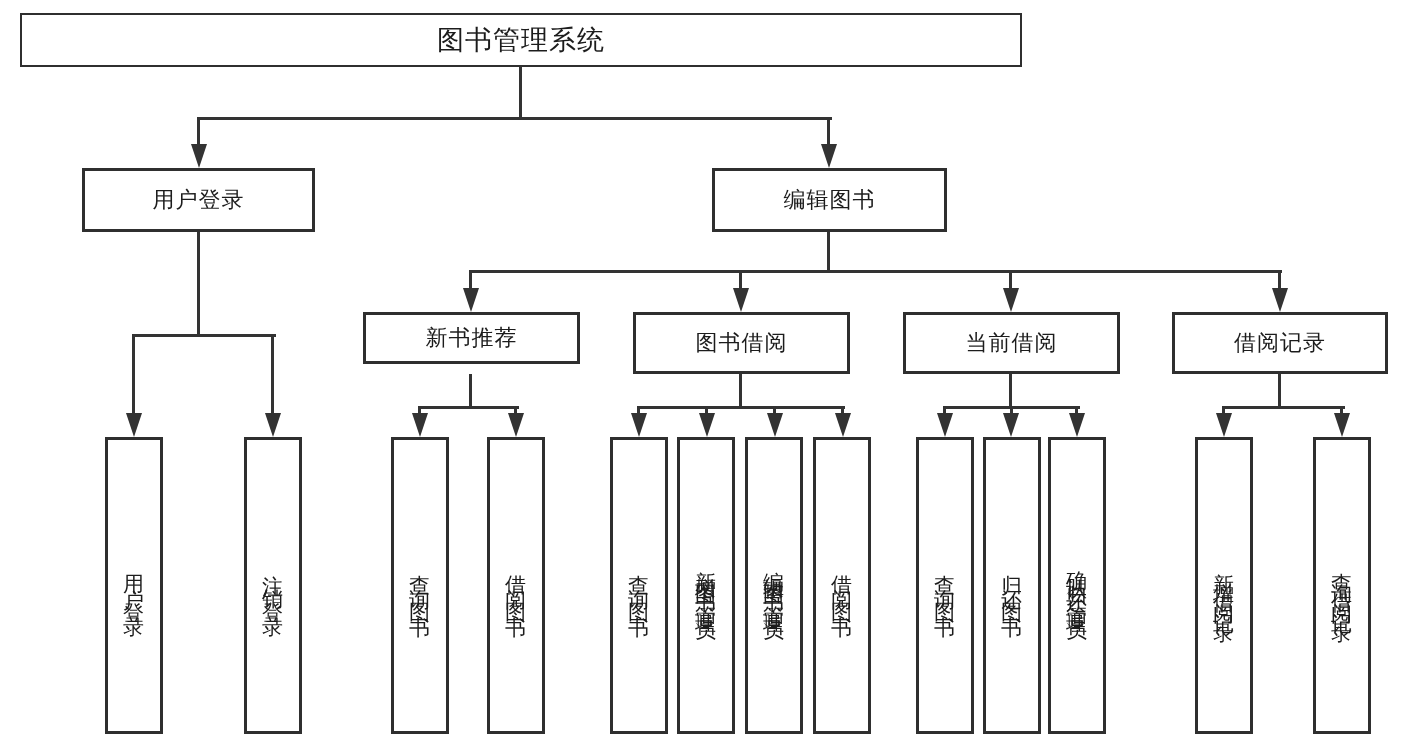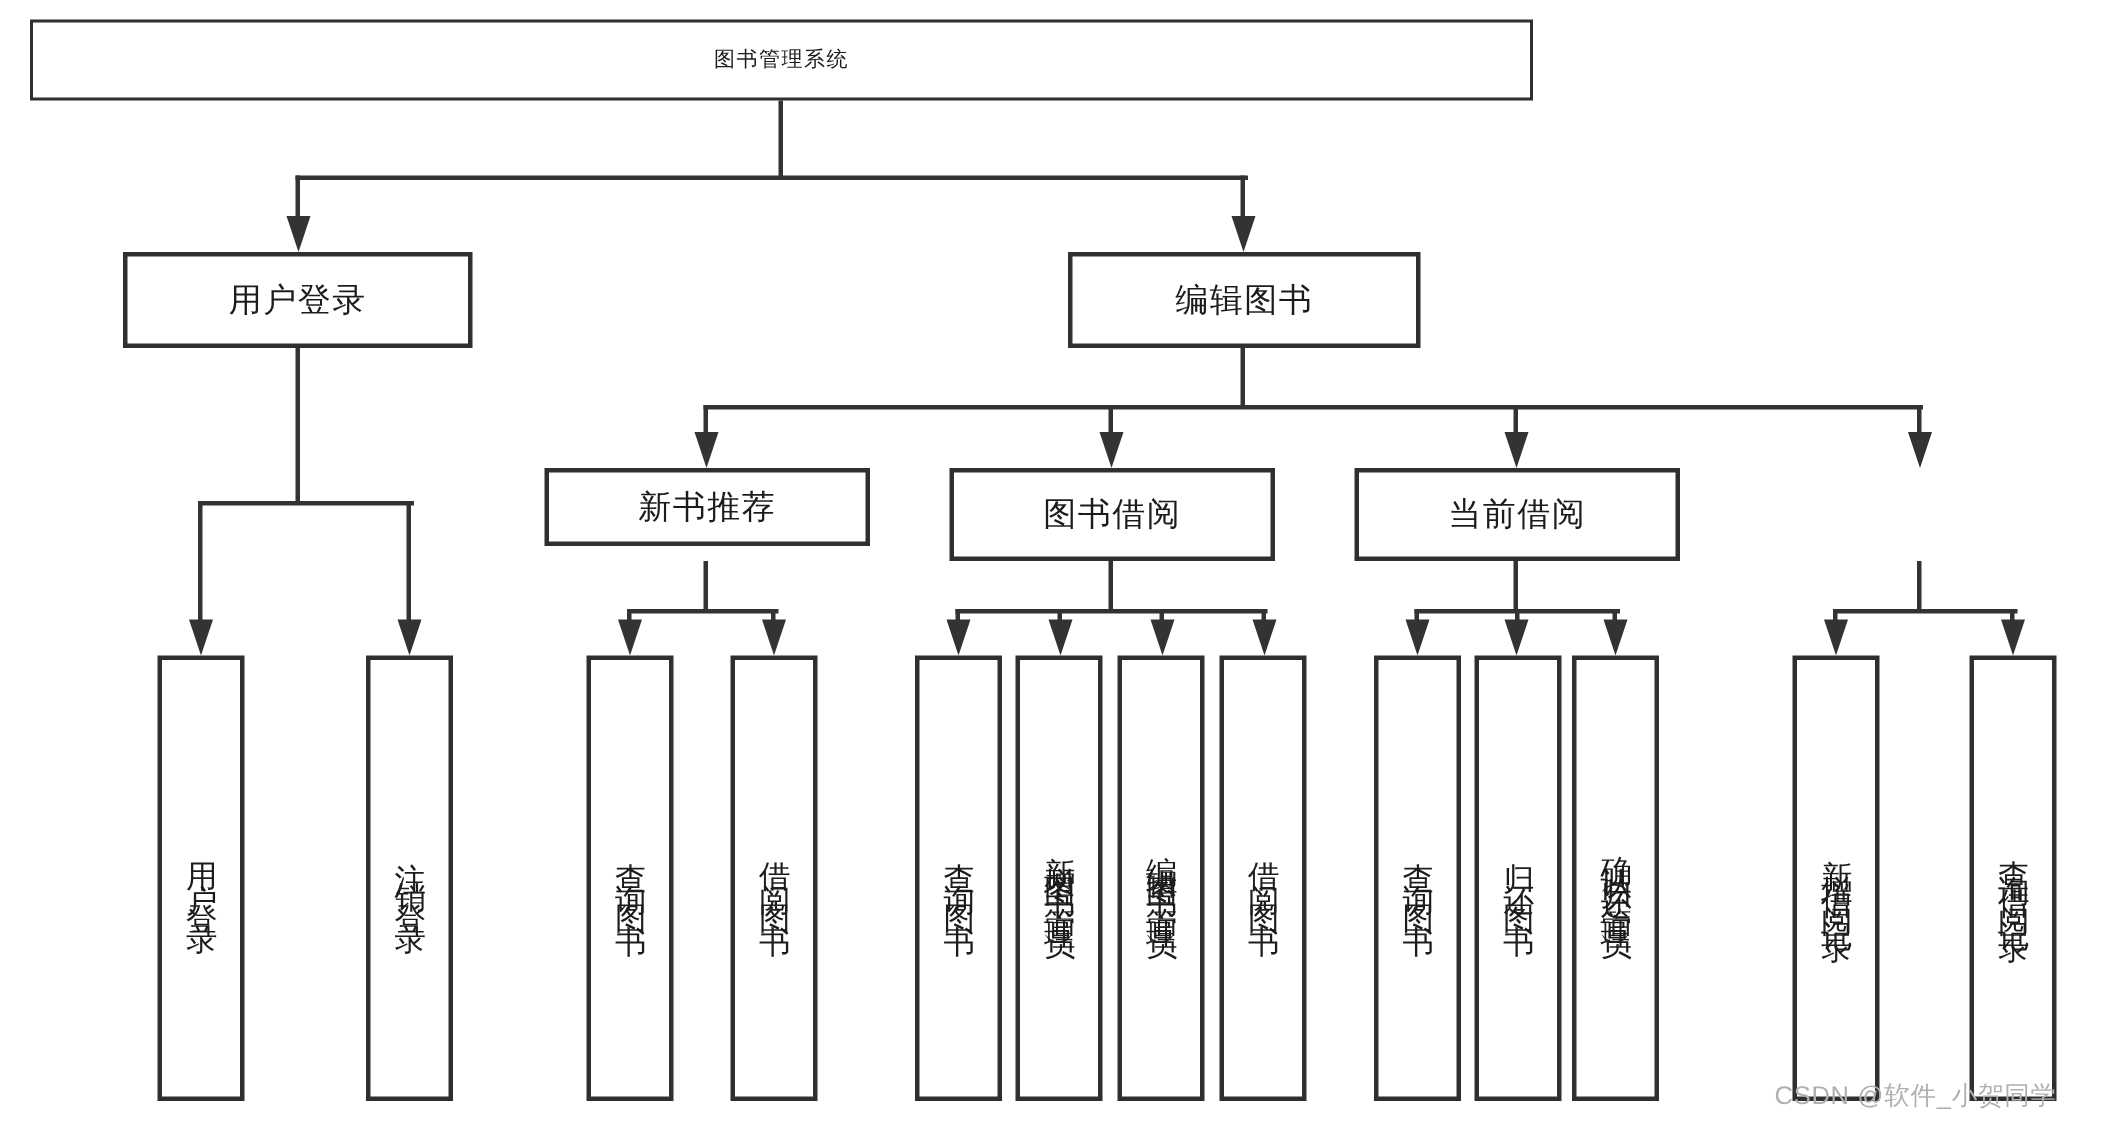--- a/index.html
+++ b/index.html
@@ -16,21 +16,21 @@
   .node{
     position:absolute;
     box-sizing:border-box;
     background:#ffffff;
     border:3px solid var(--border);
     display:flex;align-items:center;justify-content:center;
     color:var(--text);
     z-index:2;
   }
   .node.hbox{font-size:22px;letter-spacing:1px;}
-  .node.root{border-width:2.5px;font-size:14px;}
+  .node.root{border-width:2.5px;font-size:27px;}
   .leaf{
     position:absolute;
     box-sizing:border-box;
     top:437px;width:58px;height:297px;
     background:#ffffff;
     border:3px solid var(--border);
     display:flex;align-items:center;justify-content:center;
     color:var(--text);
     z-index:2;
   }
@@ -144,20 +144,23 @@
   </div>
 
   <div class="node hbox" style="left:903px;top:312px;width:217px;height:62px;">
     <span>当前借阅</span>
   </div>
 
   <div class="node hbox" style="left:633px;top:312px;width:217px;height:62px;">
     <span>图书借阅</span>
   </div>
 
+  <div class="node hbox" style="left:1172px;top:312px;width:216px;height:62px;">
+    <span>借阅记录</span>
+  </div>
 
   <div class="leaf" style="left:105px;">
     <span class="leaf-label" style="letter-spacing: 14px;">用户登录</span>
   </div>
   <div class="leaf" style="left:244px;">
     <span class="leaf-label" style="letter-spacing: 14px;">注销登录</span>
   </div>
 
   <div class="leaf" style="left:391px;">
     <span class="leaf-label" style="letter-spacing: 14px;">查询图书</span>
@@ -189,15 +192,14 @@
     <span class="leaf-label" style="letter-spacing: 7px;">确认归还（管理员）</span>
   </div>
 
   <div class="leaf" style="left:1195px;">
     <span class="leaf-label" style="letter-spacing: 10px;">新增借阅记录</span>
   </div>
   <div class="leaf" style="left:1313px;">
     <span class="leaf-label" style="letter-spacing: 10px;">查询借阅记录</span>
   </div>
 
-  <div class="watermark">CSDN @软件_小贺同学</div>
 
 </div>
 
 </body></html>

